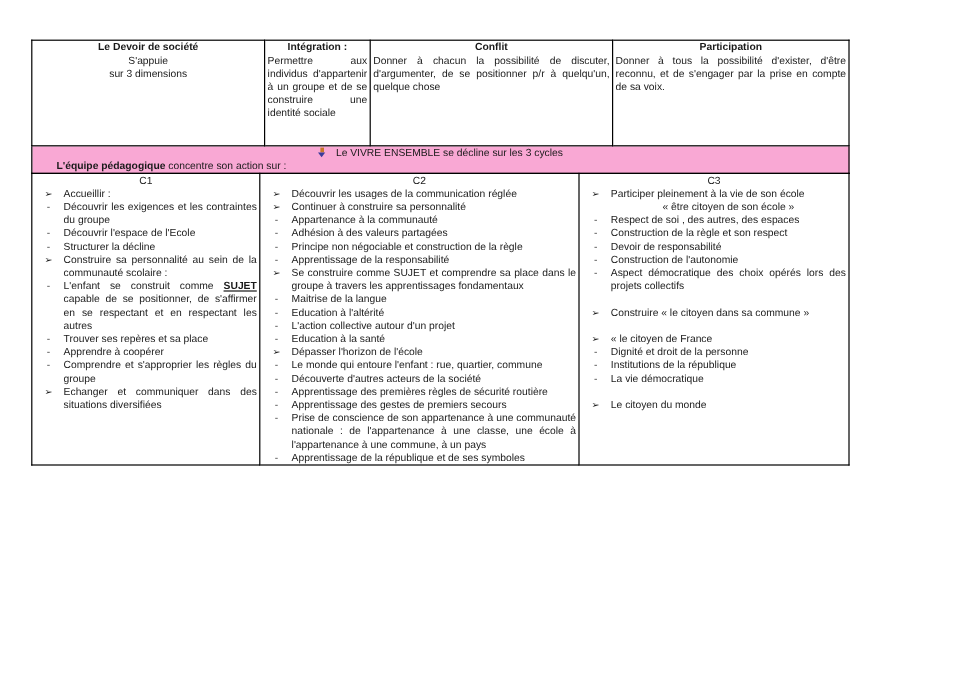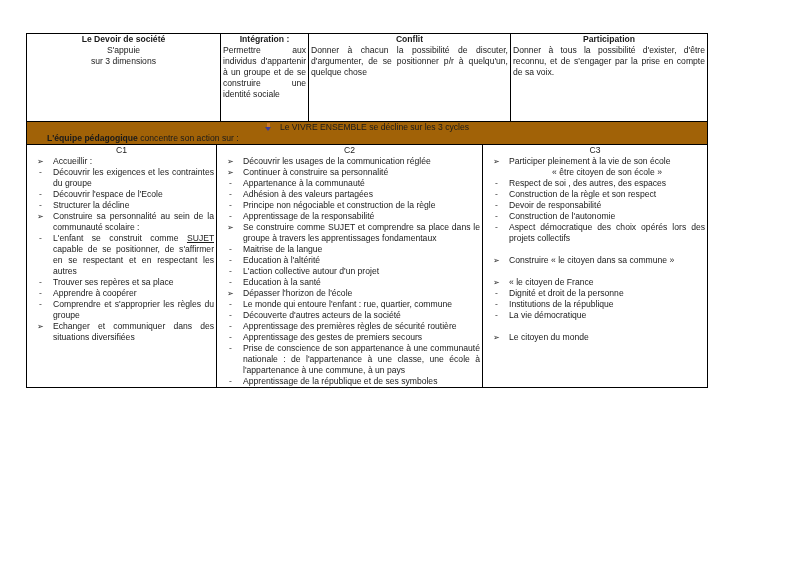--- a/index.html
+++ b/index.html
@@ -5,31 +5,31 @@
   html, body { margin:0; padding:0; background:#ffffff; }
   body { width:800px; height:566px; position:relative; overflow:hidden;
          font-family:"Liberation Sans", sans-serif; color:#1a1a1a; }
   .page { position:absolute; left:26px; top:33px; width:681px; }
   table.grid { border-collapse:collapse; width:681px; table-layout:fixed; }
   table.grid td { border:1.5px solid #000; vertical-align:top; padding:0 2px; font-size:8.6px; line-height:11px; }
   .center { text-align:center; }
   .justify { text-align:justify; }
   .bold { font-weight:bold; }
   .banner { background:#e4e1ee; text-align:center; font-size:14.5px; line-height:19px; padding:3px 0 2px 0 !important; }
-  .peach { background:#a16207; font-size:8.6px; }
+  .peach { background:#f9a8d4; font-size:8.6px; }
   .arrow-ico { display:inline-block; width:7px; height:9px; position:relative; margin-right:8px; vertical-align:middle; }
   .arrow-ico::before { content:""; position:absolute; left:2px; top:0; width:3px; height:4px; background:#c87828; }
   .arrow-ico::after { content:""; position:absolute; left:0; top:4px; border-left:3.5px solid transparent; border-right:3.5px solid transparent; border-top:4px solid #3b3b9a; }
   ul.lst { list-style:none; margin:0; padding:0; }
   ul.lst li { position:relative; padding-left:24px; text-align:justify; }
   ul.lst li.main .mk { position:absolute; left:8px; top:0; font-size:8px; }
   ul.lst li.sub .mk { position:absolute; left:10px; top:0; color:#444; }
   ul.lst li.gap { height:11px; padding:0; }
   .u { }
-  .ub { text-decoration:underline; font-weight:normal; }
+  .ub { text-decoration:underline; font-weight:bold; }
   .cc { text-align:center; display:block; }
 </style>
 </head>
 <body>
 
 <div class="page">
   <table class="grid">
     <colgroup>
         <col style="width:194px">
         <col style="width:88px">

